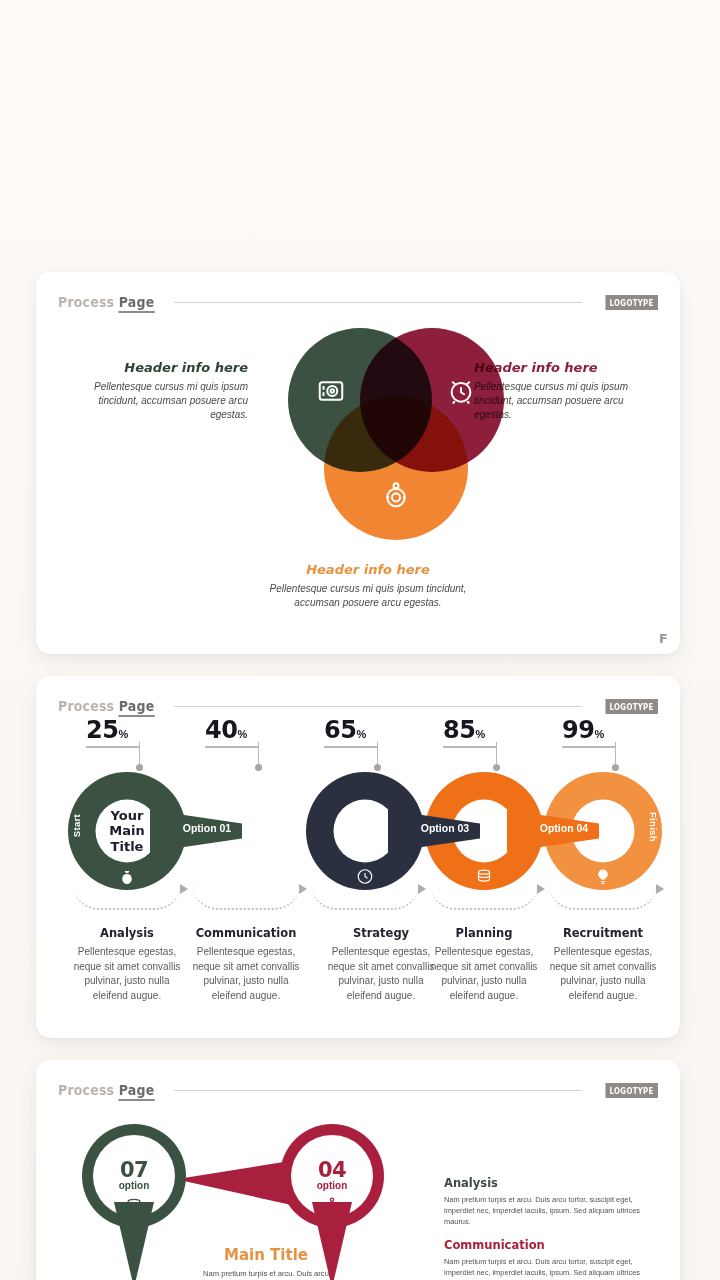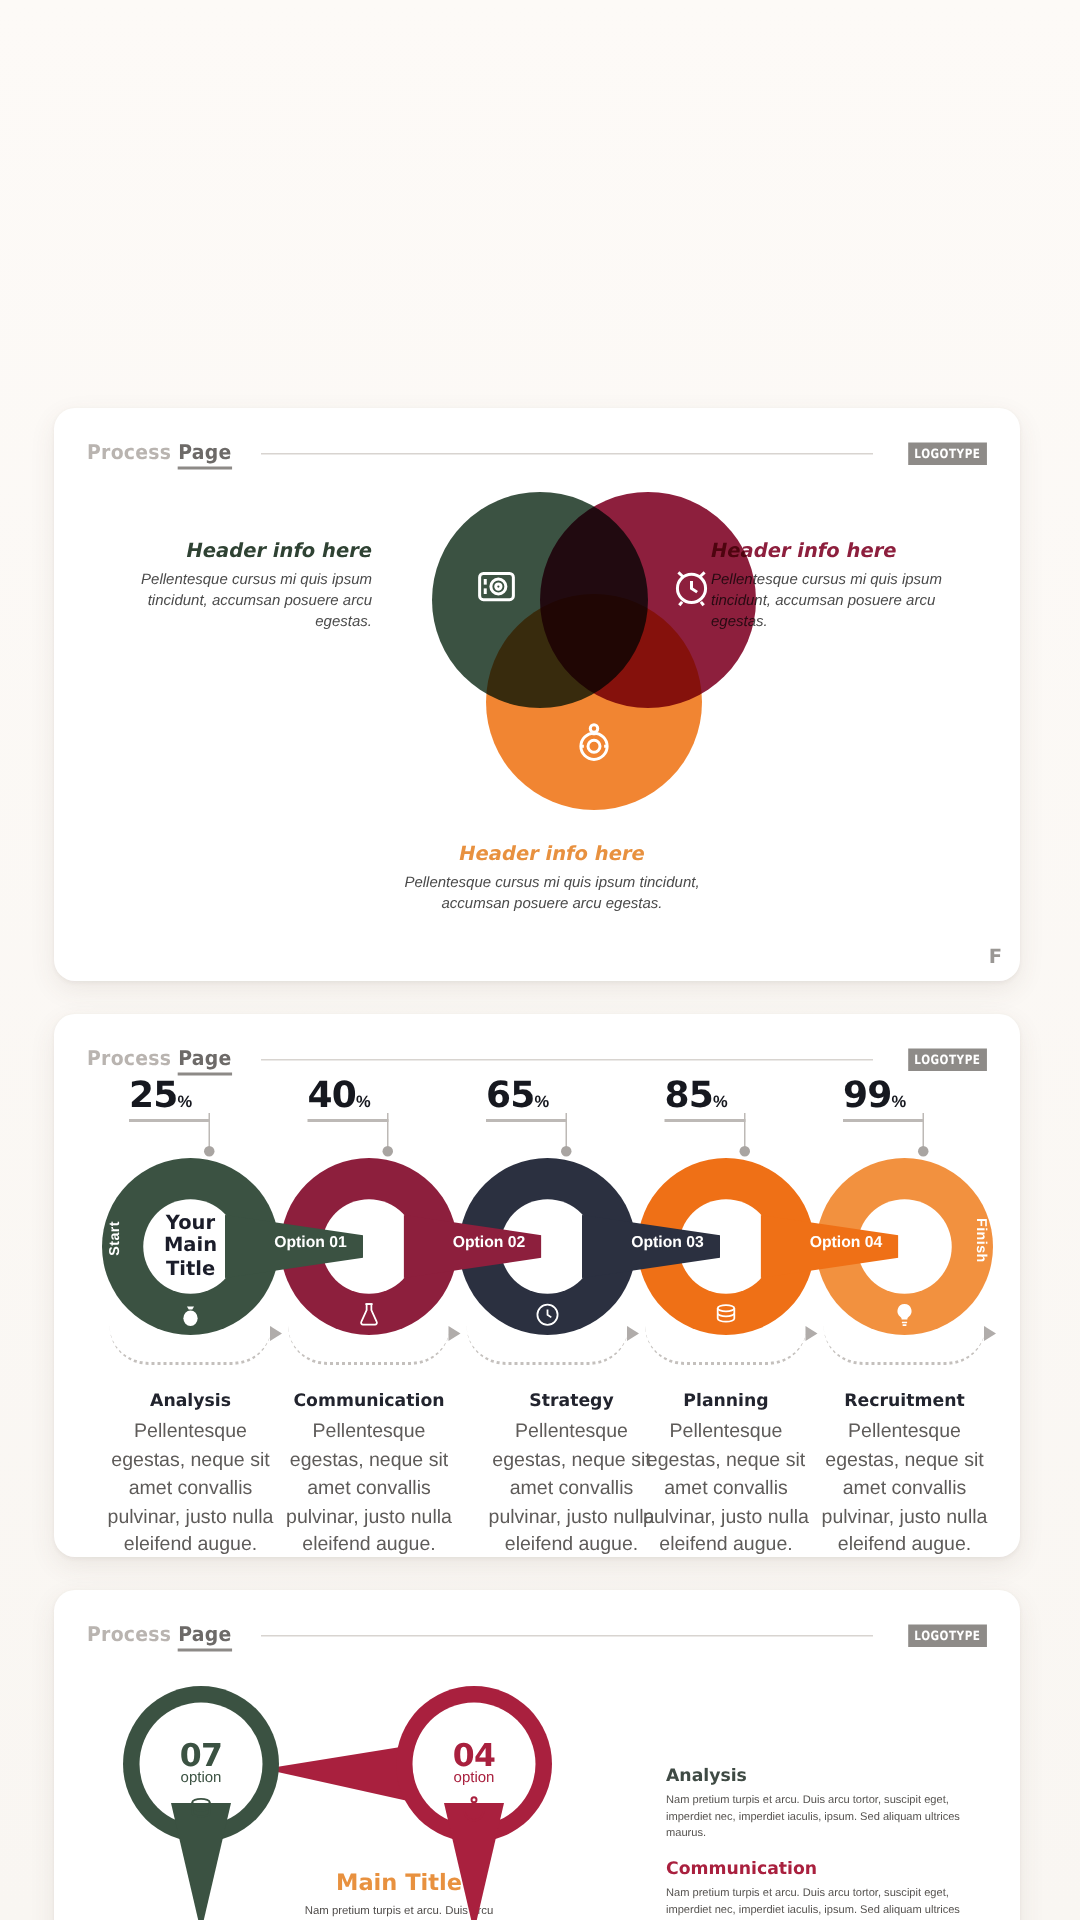--- a/index.html
+++ b/index.html
@@ -98,34 +98,34 @@
   .node-ic { position: absolute; left: 50%; bottom: 4px; transform: translateX(-50%); z-index: 7; color: #fff; }
   .node-ic svg { width: 19px; height: 19px; display: block; }
   .arc { position: absolute; width: 108px; height: 26px; border-bottom: 2.5px dotted #c4c0bd;
          border-radius: 0 0 54px 54px; top: 112px; }
   .arrow { position: absolute; top: 112px; width: 0; height: 0;
            border-left: 8px solid #b0acaa; border-top: 5px solid transparent; border-bottom: 5px solid transparent; }
 
   .caps { position: absolute; top: 212px; left: 0; width: 644px; }
   .cap { position: absolute; width: 118px; text-align: center; }
   .cap h4 { font-size: 11.5px; font-weight: 700; color: #22242e; margin-bottom: 5px; font-family: "DejaVu Sans", sans-serif; }
-  .cap p { font-size: 13px; line-height: 1.45; color: #5e5b59; }
+  .cap p { font-size: 10px; line-height: 1.45; color: #5e5b59; }
 
   
   .s3-body { position: relative; height: 246px; }
   .pin { position: absolute; }
   .pin .head { position: relative; width: 104px; height: 104px; border-radius: 50%; }
   .pin .head::after { content: ""; position: absolute; left: 50%; top: 50%; transform: translate(-50%,-50%);
                       width: 82px; height: 82px; border-radius: 50%; background: #fff; }
   .pin .tip { position: absolute; left: 50%; transform: translateX(-50%); top: 78px;
               width: 40px; height: 86px; clip-path: polygon(0 0, 100% 0, 50% 100%); z-index: 1; }
   .pin .num { position: absolute; left: 50%; top: 34px; transform: translateX(-50%); z-index: 5;
               font-size: 21px; font-weight: 700; letter-spacing: -.5px; font-family: "DejaVu Sans", sans-serif; }
   .pin .opt { position: absolute; left: 50%; top: 56px; transform: translateX(-50%); z-index: 5;
-              font-size: 10px; font-weight: 400; }
+              font-size: 10px; font-weight: 700; }
   .pin .pic { position: absolute; left: 50%; top: 72px; transform: translateX(-50%); z-index: 5; }
   .pin .pic svg { width: 20px; height: 20px; display: block; }
   .wedge { position: absolute; height: 46px; z-index: 0; }
 
   .mt-block { position: absolute; left: 160px; top: 148px; width: 140px; text-align: center; }
   .mt-block h3 { font-size: 15px; font-weight: 700; color: #e8913f; font-family: "DejaVu Sans", sans-serif; margin-bottom: 4px; }
   .mt-block p { font-size: 7.6px; line-height: 1.45; color: #4f4c4a; }
 
   .s3-right { position: absolute; left: 408px; top: 78px; width: 216px; }
   .s3-right .blk { margin-bottom: 11px; }
@@ -230,31 +230,20 @@
             <div class="node-ic">
               <svg viewBox="0 0 24 24">
                 <path d="M9 5h6l-1.5 2.5h-3z" fill="currentColor"></path>
                 <ellipse cx="12" cy="15" rx="6" ry="6.5" fill="currentColor"></ellipse>
                 <path d="M12 11v8M10.3 12.8h3.4M10.3 16.8h3.4" stroke="#fff" stroke-width="1.2" fill="none"></path>
               </svg>
             </div>
           </div>
           <div class="arc" style="left: 37px;"></div>
           <div class="arrow" style="left: 144px;"></div>
-          <div class="node" style="left: 151px; z-index: 9;">
-            <div class="ring" style="background:#8d1f3d"></div>
-            <div class="tail" style="background:#8d1f3d"></div>
-            <div class="tail-lab">Option 02</div>
-            <div class="node-ic">
-              <svg viewBox="0 0 24 24">
-                <path d="M10 3h4v5l4.5 10a1.6 1.6 0 0 1-1.5 2.3H7a1.6 1.6 0 0 1-1.5-2.3L10 8z" fill="none" stroke="currentColor" stroke-width="1.5"></path>
-                <path d="M9 3h6" stroke="currentColor" stroke-width="1.5"></path>
-              </svg>
-            </div>
-          </div>
           <div class="arc" style="left: 156px;"></div>
           <div class="arrow" style="left: 263px;"></div>
           <div class="node" style="left: 270px; z-index: 8;">
             <div class="ring" style="background:#2b3040"></div>
             <div class="tail" style="background:#2b3040"></div>
             <div class="tail-lab">Option 03</div>
             <div class="node-ic">
               <svg viewBox="0 0 24 24">
                 <circle cx="12" cy="12" r="8.5" fill="none" stroke="currentColor" stroke-width="1.5"></circle>
                 <path d="M12 7.5V12l3.2 2.2" stroke="currentColor" stroke-width="1.5" fill="none"></path>
@@ -333,21 +322,21 @@
             <div class="num" style="color:#3b5242">07</div>
             <div class="opt" style="color:#3b5242">option</div>
             <div class="pic" style="color:#3b5242">
               <svg viewBox="0 0 24 24">
                 <ellipse cx="12" cy="6.5" rx="7" ry="2.6" fill="none" stroke="currentColor" stroke-width="1.5"></ellipse>
                 <path d="M5 6.5v4.2c0 1.4 3.1 2.6 7 2.6s7-1.2 7-2.6V6.5" fill="none" stroke="currentColor" stroke-width="1.5"></path>
                 <path d="M5 11v4.2c0 1.4 3.1 2.6 7 2.6s7-1.2 7-2.6V11" fill="none" stroke="currentColor" stroke-width="1.5"></path>
               </svg>
             </div>
           </div>
-          <div class="pin" style="left: 228px; top: 26px; z-index: 4;">
+          <div class="pin" style="left: 244px; top: 26px; z-index: 4;">
             <div class="tip" style="background:#a9203e"></div>
             <div class="head" style="background:#a9203e"></div>
             <div class="num" style="color:#a9203e">04</div>
             <div class="opt" style="color:#a9203e">option</div>
             <div class="pic" style="color:#a9203e">
               <svg viewBox="0 0 24 24">
                 <circle cx="12" cy="4.5" r="2" fill="none" stroke="currentColor" stroke-width="1.6"></circle>
                 <path d="M12 6.5V21" stroke="currentColor" stroke-width="1.6" fill="none"></path>
                 <path d="M8 9.5h8" stroke="currentColor" stroke-width="1.6" fill="none"></path>
                 <path d="M4.5 14c0 4 3.4 7 7.5 7s7.5-3 7.5-7" stroke="currentColor" stroke-width="1.6" fill="none"></path>

